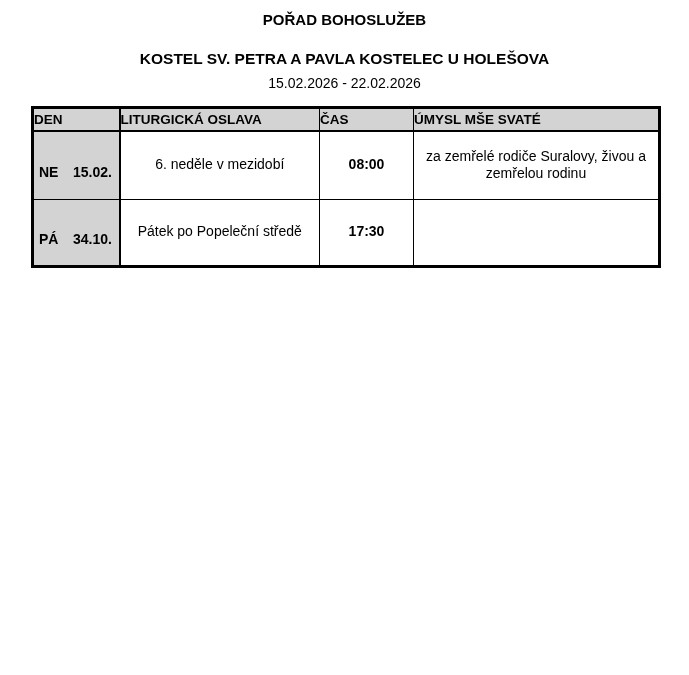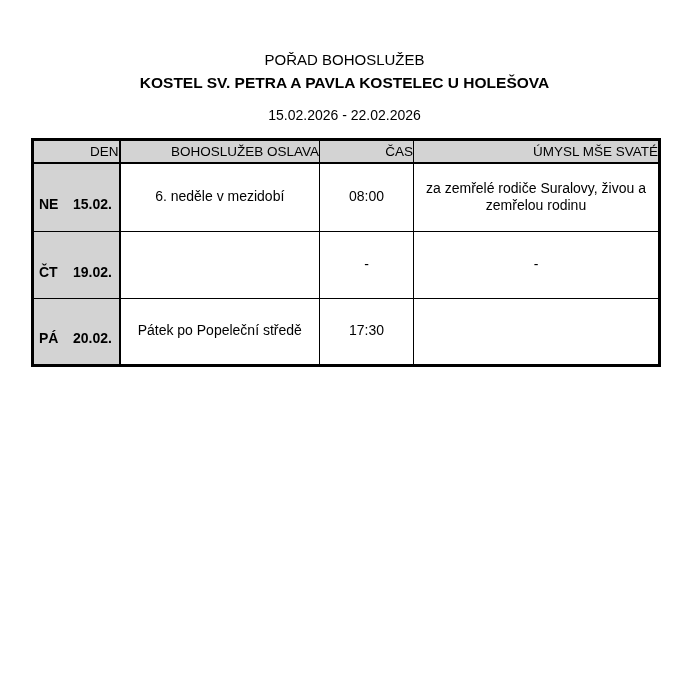--- a/index.html
+++ b/index.html
@@ -6,39 +6,39 @@
   html, body {
     width: 689px; height: 675px;
     background: #ffffff;
     color: #000000;
     font-family: "Liberation Sans", sans-serif;
     overflow: hidden;
   }
   :root { --shade: #d3d3d3; --line: #000000; }
 
   .titles { text-align: center; padding-top: 11px; }
-  .title    { font-weight: normal; font-size: 15px;   line-height: 1.15; margin-top: 40px; }
-  .subtitle { font-weight: bold; font-size: 15.5px; line-height: 1.15; margin-top: 6px; }
-  .daterange{ font-size: 14px; line-height: 1.15; margin-top: 15px; }
+  .title    { font-weight: bold; font-size: 15px;   line-height: 1.15; }
+  .subtitle { font-weight: bold; font-size: 15.5px; line-height: 1.15; margin-top: 22px; }
+  .daterange{ font-size: 14px; line-height: 1.15; margin-top: 7px; }
 
   table.schedule {
     border-collapse: collapse;
     table-layout: fixed;
     width: 627px;
     margin: 15px 0 0 31px;
     border: 3px solid var(--line);
   }
   th, td { border: 1px solid var(--line); overflow: hidden; }
 
   thead th {
     height: 23px;
     background: var(--shade);
-    font-weight: normal;
+    font-weight: bold;
     font-size: 13.5px;
-    text-align: right;
+    text-align: left;
     vertical-align: middle;
     border-bottom: 2px solid var(--line);
   }
   th.col-day { border-right: 2px solid var(--line); }
 
   tbody td {
     height: 67px;
     font-size: 14px;
     line-height: 1.25;
     text-align: center;
@@ -47,21 +47,21 @@
   td.day-cell {
     background: var(--shade);
     font-weight: bold;
     text-align: left;
     padding-left: 5px;
     border-right: 2px solid var(--line);
     white-space: nowrap;
   }
   .day-abbr { display: inline-block; min-width: 25px; margin-right: 9px; margin-top: 16px; }
   td.celebration-cell { padding: 7px 12px; }
-  td.time-cell        { padding: 0 2px; }
+  td.time-cell        { padding: 0 2px; font-weight: bold; }
   td.intention-cell   { padding: 16px 2px; }
 </style>
 </head>
 <body>
 
 <div class="page">
 
   <header class="titles">
     <div class="title">POŘAD BOHOSLUŽEB</div>
     <div class="subtitle">KOSTEL SV. PETRA A PAVLA KOSTELEC U HOLEŠOVA</div>
@@ -71,50 +71,42 @@
   <table class="schedule">
     <colgroup>
       <col style="width:87px">
       <col style="width:200px">
       <col style="width:94px">
       <col style="width:246px">
     </colgroup>
     <thead>
       <tr>
         <th class="col-day">DEN</th>
-        <th class="col-celebration">BOHOSLUŽEB OSLAVA</th>
+        <th class="col-celebration">LITURGICKÁ OSLAVA</th>
         <th class="col-time">ČAS</th>
         <th class="col-intention">ÚMYSL MŠE SVATÉ</th>
       </tr>
     </thead>
     <tbody id="schedule-body">
   <tr>
     <td class="day-cell">
       <span class="day-abbr">NE</span><span class="day-date">15.02.</span>
     </td>
     <td class="celebration-cell">6. neděle v mezidobí</td>
     <td class="time-cell">08:00</td>
     <td class="intention-cell">za zemřelé rodiče Suralovy, živou a zemřelou rodinu</td>
   </tr>
 
 
 
 
-  <tr>
-    <td class="day-cell">
-      <span class="day-abbr">ČT</span><span class="day-date">19.02.</span>
-    </td>
-    <td class="celebration-cell"></td>
-    <td class="time-cell">-</td>
-    <td class="intention-cell">-</td>
-  </tr>
 
   <tr>
     <td class="day-cell">
-      <span class="day-abbr">PÁ</span><span class="day-date">20.02.</span>
+      <span class="day-abbr">PÁ</span><span class="day-date">34.10.</span>
     </td>
     <td class="celebration-cell">Pátek po Popeleční středě</td>
     <td class="time-cell">17:30</td>
     <td class="intention-cell"></td>
   </tr>
 
 
 </tbody>
   </table>
 

